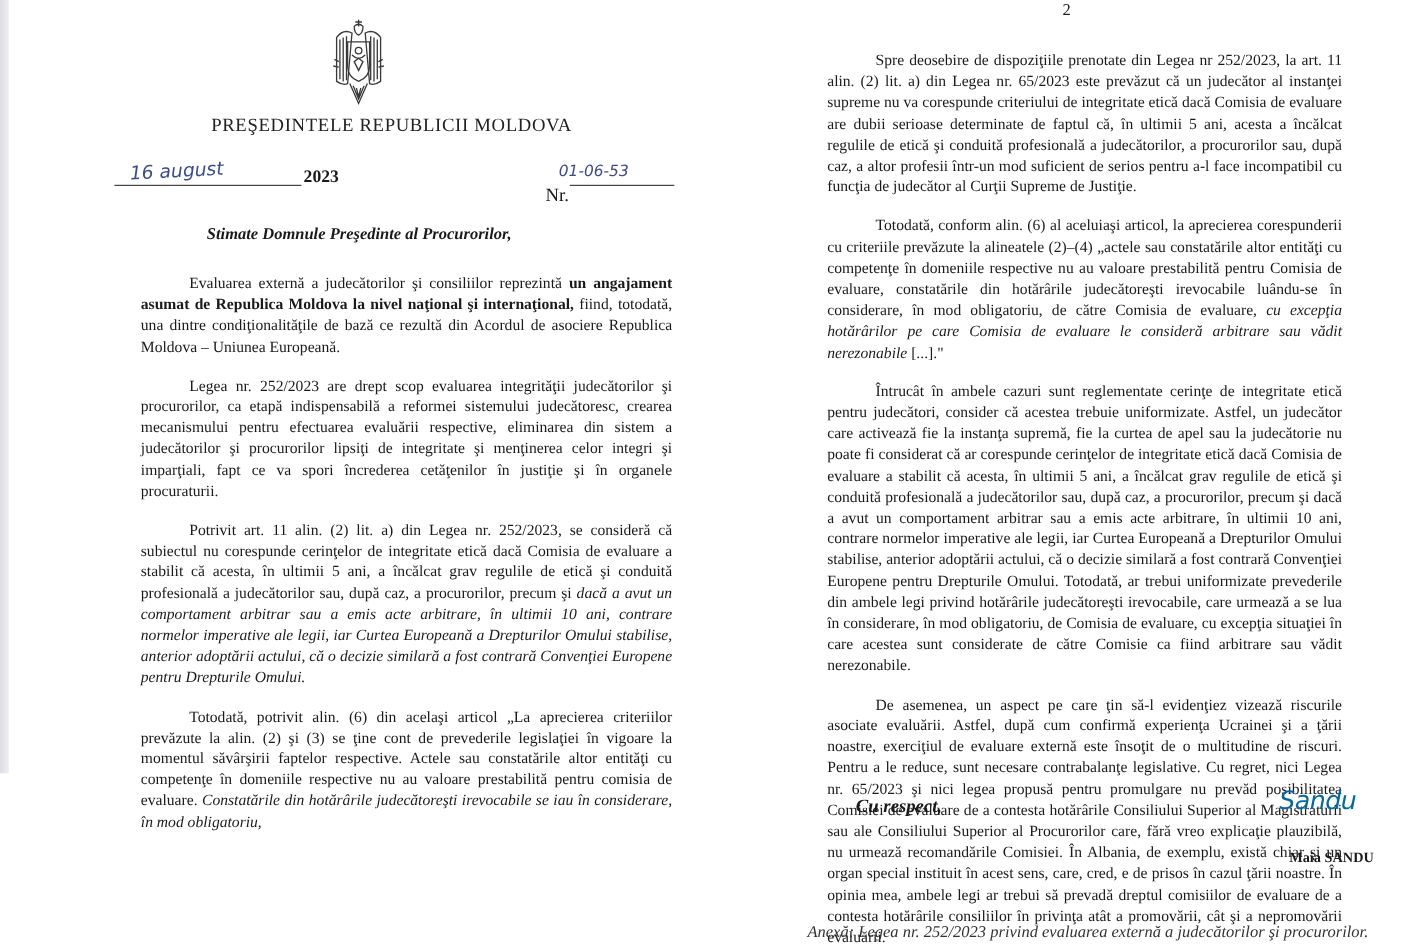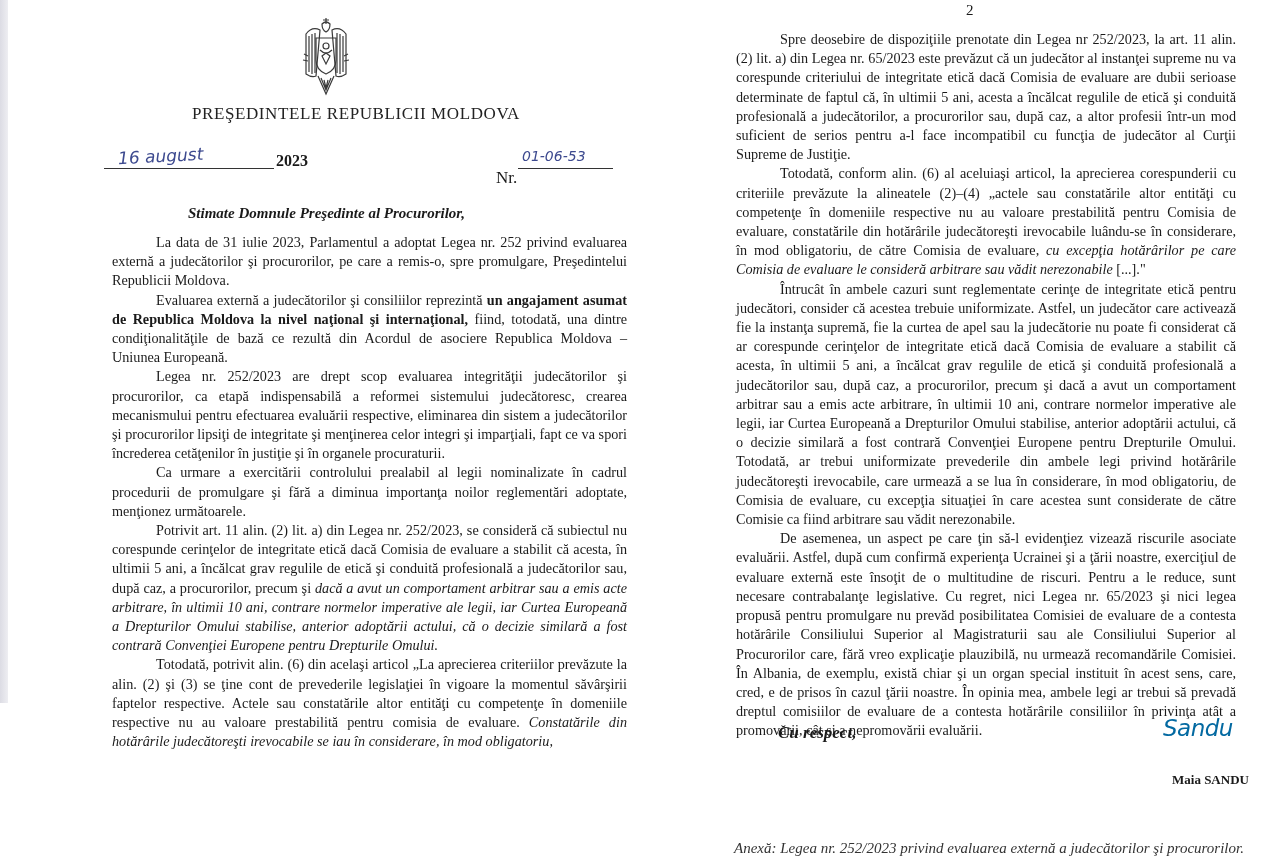--- a/index.html
+++ b/index.html
@@ -41,35 +41,35 @@
     position: absolute; left: 276px; top: 152px; font-size: 16px; font-weight: bold;
   }
   .nr-label {
     position: absolute; left: 496px; top: 168px; font-size: 17px;
   }
   .nr-line {
     position: absolute; left: 518px; top: 146px; width: 95px; height: 22px;
     border-bottom: 1px solid #333;
   }
   .nr-hand {
-    position: absolute; left: 522px; top: 148px;
+    position: absolute; left: 508px; top: 148px;
     font-family: "DejaVu Sans", sans-serif; font-style: italic;
     font-size: 14px; color: #3d4a8f;
   }
   .salutation {
     position: absolute; left: 188px; top: 205px;
     font-weight: bold; font-style: italic; font-size: 15px;
   }
   .body-text {
     position: absolute; font-size: 14.2px; line-height: 19.2px;
     text-align: justify;
   }
   .left-body { left: 112px; top: 233px; width: 515px; }
   .right-body { left: 736px; top: 30px; width: 500px; }
-  .body-text p { margin: 0; text-indent: 44px; }
+  .body-text p { margin: 16px; text-indent: 44px; }
   .page-num {
     position: absolute; left: 966px; top: 2px; font-size: 15px;
   }
   .closing {
     position: absolute; left: 778px; top: 723px;
     font-weight: bold; font-style: italic; font-size: 17px;
   }
   .signature {
     position: absolute; left: 1163px; top: 715px;
     font-family: "DejaVu Sans", sans-serif; font-style: italic;
@@ -121,24 +121,22 @@
 <div class="date-hand">16 august</div>
 <div class="date-year">2023</div>
 
 <div class="nr-label">Nr.</div>
 <div class="nr-line"></div>
 <div class="nr-hand">01-06-53</div>
 
 <div class="salutation">Stimate Domnule Preşedinte al Procurorilor,</div>
 
 <div class="body-text left-body">
-  <p>La data de 31 iulie 2023, Parlamentul a adoptat Legea nr. 252 privind evaluarea externă a judecătorilor şi procurorilor, pe care a remis-o, spre promulgare, Preşedintelui Republicii Moldova.</p>
   <p><span>Evaluarea externă a judecătorilor şi consiliilor reprezintă </span><b>un angajament asumat de Republica Moldova la nivel naţional şi internaţional,</b><span> fiind, totodată, una dintre condiţionalităţile de bază ce rezultă din Acordul de asociere Republica Moldova – Uniunea Europeană.</span></p>
   <p>Legea nr. 252/2023 are drept scop evaluarea integrităţii judecătorilor şi procurorilor, ca etapă indispensabilă a reformei sistemului judecătoresc, crearea mecanismului pentru efectuarea evaluării respective, eliminarea din sistem a judecătorilor şi procurorilor lipsiţi de integritate şi menţinerea celor integri şi imparţiali, fapt ce va spori încrederea cetăţenilor în justiţie şi în organele procuraturii.</p>
-  <p>Ca urmare a exercitării controlului prealabil al legii nominalizate în cadrul procedurii de promulgare şi fără a diminua importanţa noilor reglementări adoptate, menţionez următoarele.</p>
   <p><span>Potrivit art. 11 alin. (2) lit. a) din Legea nr. 252/2023, se consideră că subiectul nu corespunde cerinţelor de integritate etică dacă Comisia de evaluare a stabilit că acesta, în ultimii 5 ani, a încălcat grav regulile de etică şi conduită profesională a judecătorilor sau, după caz, a procurorilor, precum şi </span><i>dacă a avut un comportament arbitrar sau a emis acte arbitrare, în ultimii 10 ani, contrare normelor imperative ale legii, iar Curtea Europeană a Drepturilor Omului stabilise, anterior adoptării actului, că o decizie similară a fost contrară Convenţiei Europene pentru Drepturile Omului.</i></p>
   <p><span>Totodată, potrivit alin. (6) din acelaşi articol „La aprecierea criteriilor prevăzute la alin. (2) şi (3) se ţine cont de prevederile legislaţiei în vigoare la momentul săvârşirii faptelor respective. Actele sau constatările altor entităţi cu competenţe în domeniile respective nu au valoare prestabilită pentru comisia de evaluare. </span><i>Constatările din hotărârile judecătoreşti irevocabile se iau în considerare, în mod obligatoriu,</i></p>
 </div>
 
 <div class="page-right"></div>
 
 <div class="page-num">2</div>
 
 <div class="body-text right-body">
   <p>Spre deosebire de dispoziţiile prenotate din Legea nr 252/2023, la art. 11 alin. (2) lit. a) din Legea nr. 65/2023 este prevăzut că un judecător al instanţei supreme nu va corespunde criteriului de integritate etică dacă Comisia de evaluare are dubii serioase determinate de faptul că, în ultimii 5 ani, acesta a încălcat regulile de etică şi conduită profesională a judecătorilor, a procurorilor sau, după caz, a altor profesii într-un mod suficient de serios pentru a-l face incompatibil cu funcţia de judecător al Curţii Supreme de Justiţie.</p>

